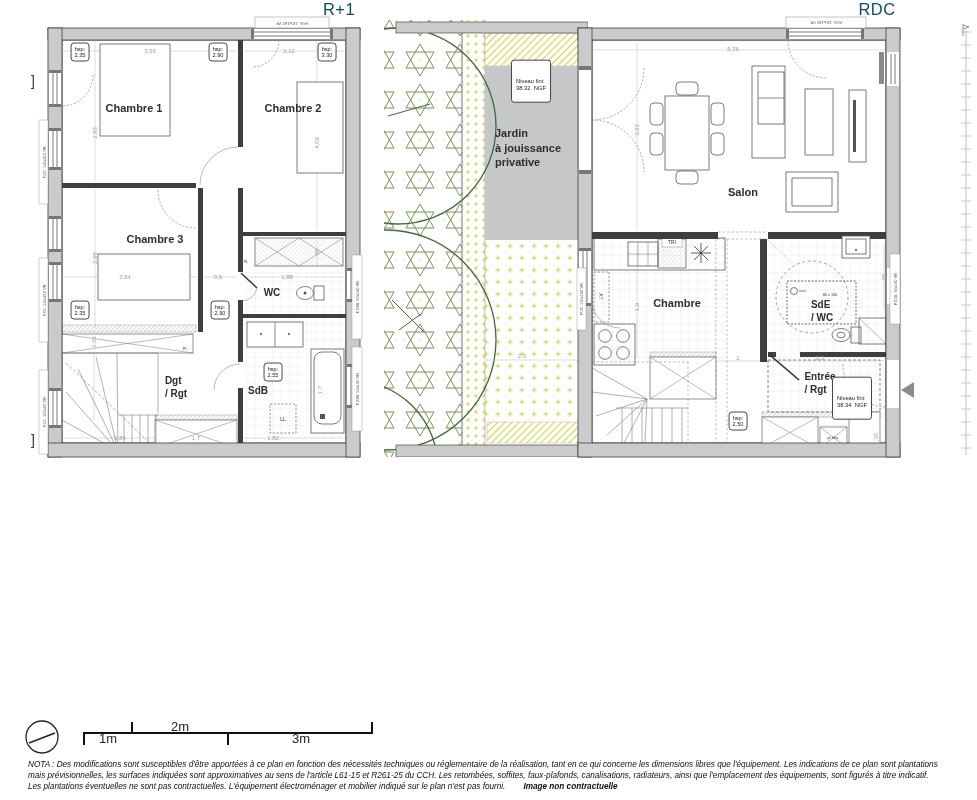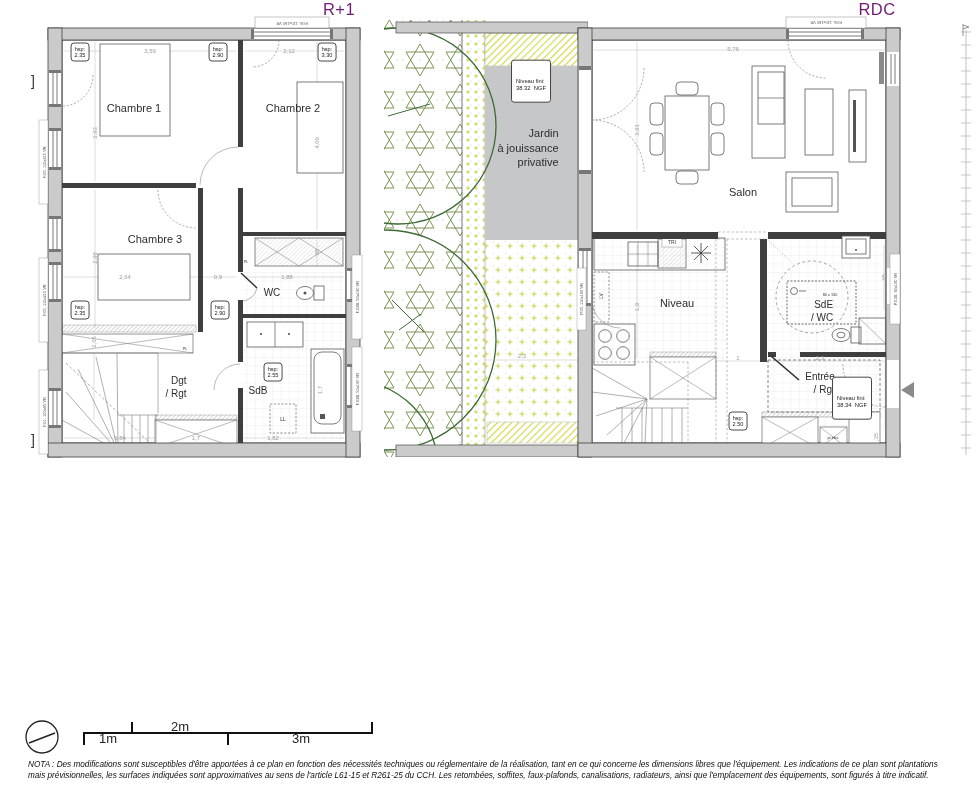--- a/index.html
+++ b/index.html
@@ -19,33 +19,33 @@
   .xl{stroke:#777;stroke-width:0.5;}
   .st{stroke:#6e6e6e;stroke-width:0.55;fill:none;}
   .tree{fill:none;stroke:#3e6b35;stroke-width:1.3;}
   .starp{fill:none;stroke:#7a9252;stroke-width:1;}
   .dotg{fill:#8fa56b;}
   .shw{fill:none;stroke:#444;stroke-width:0.8;stroke-dasharray:2,1.5;}
   .whl{fill:none;stroke:#666;stroke-width:0.6;stroke-dasharray:3,2.5;}
   .dsh{fill:none;stroke:#8a8a8a;stroke-width:0.55;stroke-dasharray:2.5,2;}
   
   .ov{position:absolute;transform:translate(-50%,-50%);}
-  .room{font-size:11px;color:#2d2d2d;text-align:right;white-space:pre-line;line-height:1.32;}
+  .room{font-size:11px;color:#2d2d2d;text-align:left;white-space:pre-line;line-height:1.32;font-weight:bold;}
   .small{font-size:10px;}
   .dim{font-size:6px;color:#9c9c9c;white-space:nowrap;}
   .v{transform:translate(-50%,-50%) rotate(-90deg);}
   .badge{border:1px solid #4a4a4a;border-radius:3.5px;background:#fff;font-size:5.6px;
          line-height:1.25;color:#222;text-align:center;padding:1.5px 3px;}
   .niv{border:1px solid #444;border-radius:3px;background:#fff;font-size:5.8px;line-height:1.3;
        color:#222;text-align:left;padding:1.5px 4px;white-space:pre;}
   .wl{font-size:4px;color:#555;white-space:nowrap;}
   .flip{transform:translate(-50%,-50%) rotate(180deg);}
   .tiny{font-size:3.8px;color:#333;white-space:nowrap;}
   .mini{font-size:5px;color:#333;white-space:nowrap;}
-  .title{font-size:16.5px;color:#701a75;letter-spacing:0.5px;}
+  .title{font-size:16.5px;color:#0c4a6e;letter-spacing:0.5px;}
   .sb{font-size:13px;color:#222;}
   .bracket{font-size:14px;color:#333;}
   .nota-line{position:absolute;left:28px;width:946px;font-size:8.2px;font-style:italic;
              color:#0d0d0d;white-space:nowrap;}
   .nota-note{margin-left:18px;font-weight:600;}
 </style>
 </head>
 <body>
 
 <div class="canvas">
@@ -530,21 +530,21 @@
 
 <div class="ov room" style="left:528px;top:148px">Jardin
 à jouissance
 privative</div>
 <div class="ov niv" style="left:531px;top:81px">
   <div>Niveau fini:</div><div>38.32  NGF</div>
 </div>
 <div class="ov dim" style="left:522px;top:356px">2,3</div>
 
 <div class="ov room" style="left:743px;top:192px">Salon</div>
-<div class="ov room" style="left:677px;top:303px">Niveau</div>
+<div class="ov room" style="left:677px;top:303px">Chambre</div>
 <div class="ov room small" style="left:822px;top:311px">SdE
 / WC</div>
 <div class="ov room small" style="left:820px;top:383px">Entrée
 / Rgt</div>
 <div class="ov mini" style="left:672px;top:242px">TRI</div>
 <div class="ov mini v" style="left:601px;top:296px">LV</div>
 <div class="ov tiny" style="left:830px;top:295px">80 x 130</div>
 <div class="ov tiny" style="left:833px;top:438px">pt élec</div>
 
 <div class="ov badge" style="left:738px;top:421px">
@@ -566,14 +566,17 @@
 <div class="ov wl flip" style="left:826px;top:22px">F.06. 110x160 VR</div>
 <div class="ov wl v" style="left:581px;top:299px">P.05. 110x190 VR</div>
 <div class="ov wl v" style="left:895px;top:289px">P.01B. 90x190 VR</div>
 
 <div class="ov sb" style="left:108px;top:738px">1m</div>
 <div class="ov sb" style="left:180px;top:726px">2m</div>
 <div class="ov sb" style="left:301px;top:738px">3m</div>
 
 <div class="nota-line" style="top:760px">NOTA : Des modifications sont susceptibles d'être apportées à ce plan en fonction des nécessités techniques ou réglementaire de la réalisation, tant en ce qui concerne les dimensions libres que l'équipement. Les indications de ce plan sont plantations</div>
 <div class="nota-line" style="top:771px">mais prévisionnelles, les surfaces indiquées sont approximatives au sens de l'article L61-15 et R261-25 du CCH. Les retombées, soffites, faux-plafonds, canalisations, radiateurs, ainsi que l'emplacement des équipements, sont figurés à titre indicatif.</div>
+<div class="nota-line" style="top:782px">
+  <span>Les plantations éventuelles ne sont pas contractuelles. L'équipement électroménager et mobilier indiqué sur le plan n'est pas fourni.</span><span class="nota-note">Image non contractuelle</span>
+</div>
 
 </div>
 
 </body></html>

